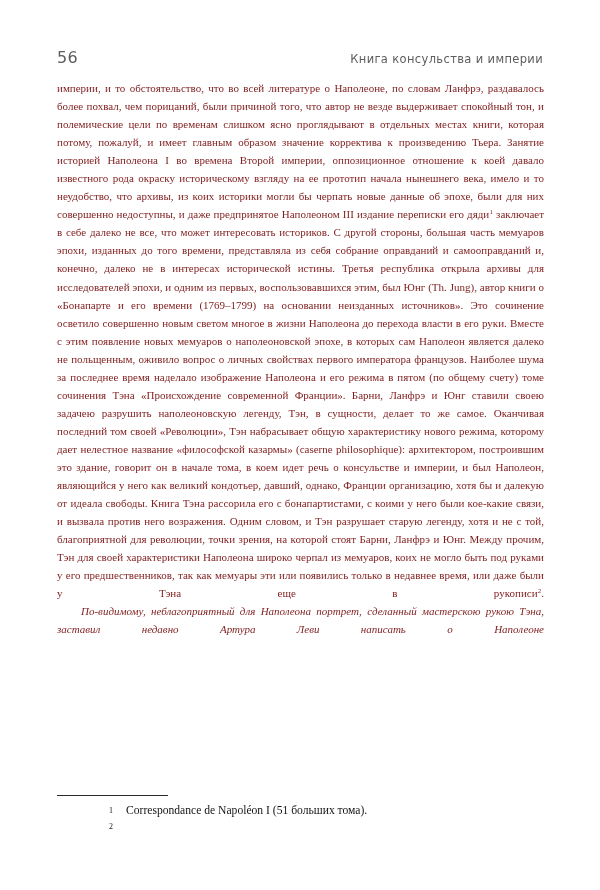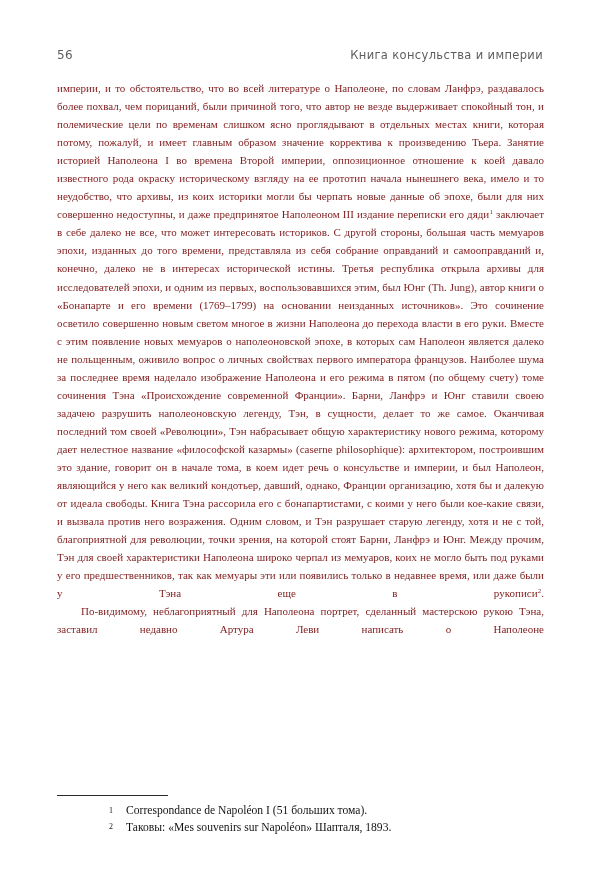--- a/index.html
+++ b/index.html
@@ -34,21 +34,21 @@
     display: flex;
     align-items: baseline;
     justify-content: space-between;
     font-family: "DejaVu Sans", "Liberation Sans", sans-serif;
     font-size: 11.5px;
     letter-spacing: 0.35px;
     color: #5d5d5d;
   }
   .folio {
     font-family: "DejaVu Sans", "Liberation Sans", sans-serif;
-    font-size: 12px;
+    font-size: 16px;
     color: #5d5d5d;
     letter-spacing: 0.3px;
   }
   .head-title {
     font-family: "DejaVu Sans", "Liberation Sans", sans-serif;
     font-size: 11.5px;
     color: #5d5d5d;
     letter-spacing: 0.35px;
     white-space: nowrap;
   }
@@ -66,20 +66,21 @@
     font-size: 11px;
     line-height: 18.05px;
     text-align: justify;
     text-justify: inter-word;
     hyphens: manual;
     text-indent: 0;
     color: #7f1d1d;
   }
   p.para.indent {
     text-indent: 24px;
+    font-style: italic;
   }
   
   p.para.justify-all {
     text-align-last: justify;
   }
 
   sup.fnref {
     font-size: 0.62em;
     vertical-align: super;
     line-height: 0;
@@ -142,18 +143,17 @@
 
   <div class="footnotes">
     <div class="fn-rule"></div>
     <div class="fn-list">
       <div class="fn-item">
         <span class="fn-num">1</span>
         <span>Correspondance de Napoléon I (51 больших тома).</span>
       </div>
       <div class="fn-item">
         <span class="fn-num">2</span>
-        <span>Таковы: «Mes souvenirs sur Napoléon» Шапталя, 1893.</span>
       </div>
     </div>
   </div>
 
 </div>
 
 </body></html>

